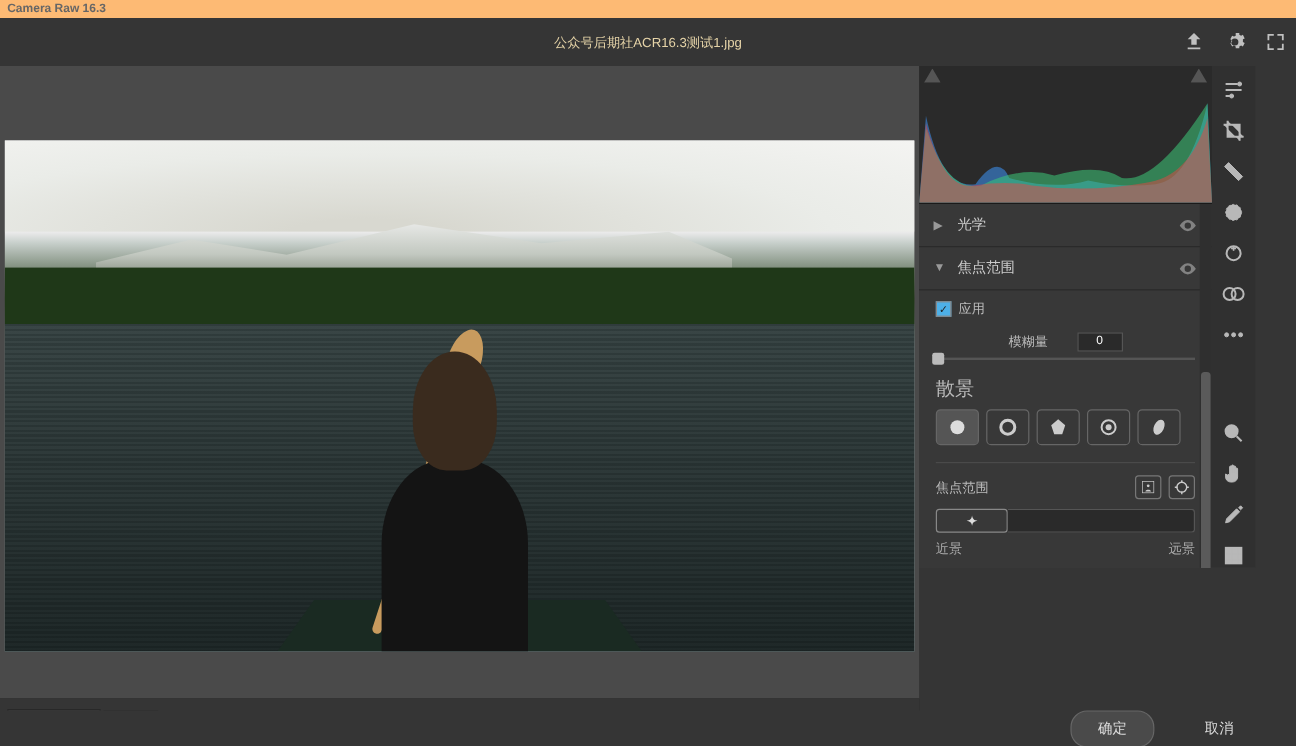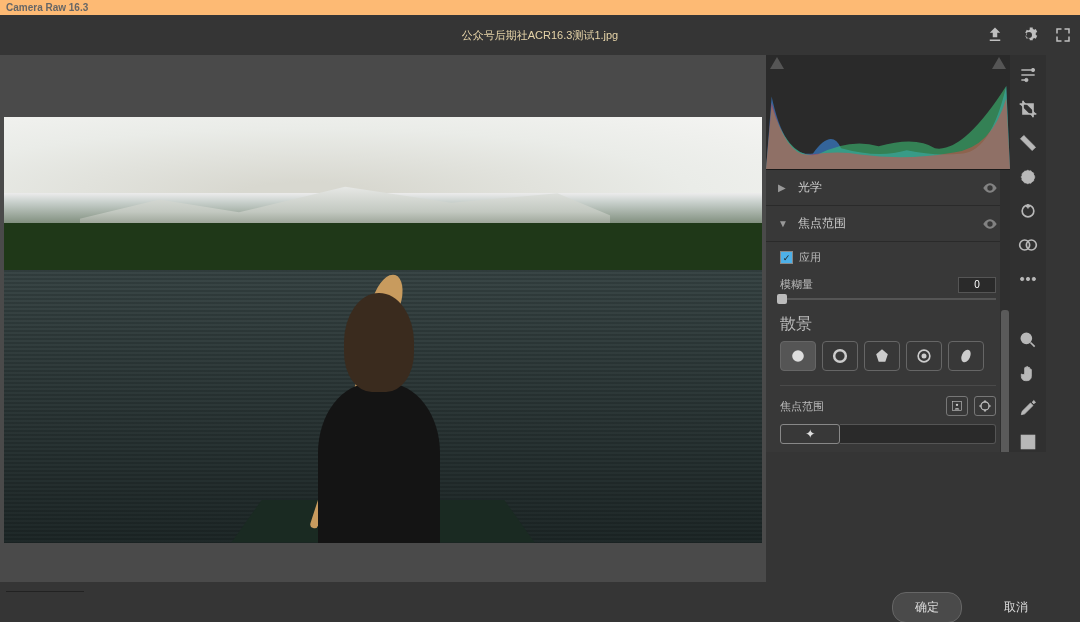--- a/index.html
+++ b/index.html
@@ -43,21 +43,21 @@
 .sections { flex: 1; overflow-y: auto; background: #383838; position: relative; }
 .scrollbar-v { position: absolute; right: 0; top: 0; bottom: 0; width: 10px; background: #2f2f2f; }
 .scrollthumb { position: absolute; right: 1px; width: 8px; background: #5a5a5a; border-radius: 3px; }
 .section-hdr { height: 36px; display: flex; align-items: center; padding: 0 12px; gap: 10px; color: #ccc; font-size: 12px; border-bottom: 1px solid #2a2a2a; cursor: pointer; }
 .section-hdr .chev { width: 10px; color: #999; font-size: 10px; }
 .section-hdr .eye { margin-left: auto; opacity: .55; }
 .section-body { padding: 8px 14px; color: #bbb; font-size: 11px; }
 .ck { display: flex; align-items: center; gap: 6px; }
 .ck .box { width: 13px; height: 13px; border: 1px solid #888; background: #4db0e8; display: flex; align-items: center; justify-content: center; color: #222; font-size: 9px; }
 .slider-row { margin-top: 12px; }
-.slider-row .lbl-row { display: flex; justify-content: space-between; font-size: 11px; gap: 24px; }
+.slider-row .lbl-row { display: flex; justify-content: center; font-size: 11px; gap: 24px; }
 .slider-row .valbox { width: 38px; height: 16px; background: #2a2a2a; border: 1px solid #555; color: #fff; font-size: 10px; text-align: center; line-height: 14px; }
 .track { height: 2px; background: #555; margin-top: 5px; position: relative; }
 .thumb { position: absolute; top: -4px; width: 10px; height: 10px; background: #bbb; border-radius: 2px; transform: translateX(-50%); }
 .grp-lbl { margin: 14px 0 6px; font-size: 16px; color: #bbb; }
 .bokeh-row { display: flex; gap: 6px; }
 .bokeh-btn { width: 36px; height: 30px; border: 1px solid #666; border-radius: 4px; display: flex; align-items: center; justify-content: center; cursor: pointer; }
 .bokeh-btn.active { background: #555; }
 .bokeh-btn svg { width: 20px; height: 20px; }
 .hr { border: none; border-top: 1px solid #4a4a4a; margin: 14px 0 4px; }
 .focus-hdr { display: flex; align-items: center; gap: 10px; margin-top: 10px; }
@@ -224,20 +224,24 @@
                       <circle cx="12" cy="12" r="7"></circle>
                       <path d="M12 2v4M12 18v4M2 12h4M18 12h4"></path>
                     </svg>
                 </div>
               </div>
             </div>
             <div class="range-bar">
               <div class="range-seg a">✦</div>
               <div class="range-seg b"></div>
             </div>
+            <div class="range-lbls">
+              <span>近景</span>
+              <span>远景</span>
+            </div>
           </div>
           <div class="scrollbar-v">
             <div class="scrollthumb" style="top:140px;height:180px"></div>
           </div>
         </div>
       </div>
 
       <div class="toolstrip">
         <svg class="tic" viewBox="0 0 24 24" fill="none">
             <path d="M4 6h12M4 12h16M4 18h8" stroke-width="2"></path>

